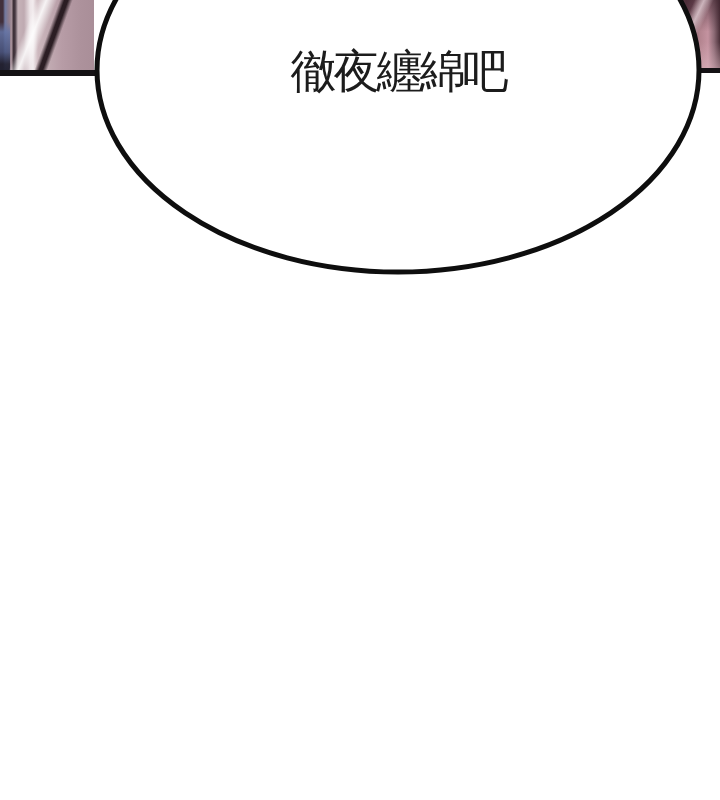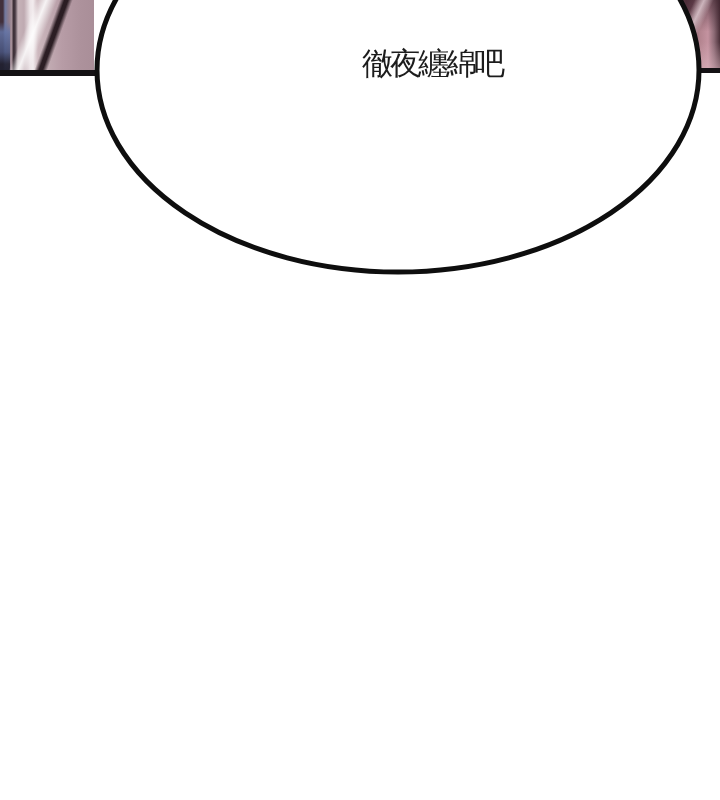--- a/index.html
+++ b/index.html
@@ -82,26 +82,25 @@
     position: absolute;
     top: 0;
     left: 0;
     display: block;
   }
   .bubble-text {
     position: absolute;
     left: 398px;
     top: 48px;
     transform: translateX(-50%);
-    font-size: 31px;
+    font-size: 46px;
     font-weight: 400;
     letter-spacing: -3px;
     white-space: nowrap;
     line-height: 1;
-    margin-left: 34px;
   }
 </style>
 </head>
 <body>
 
 <div class="stage" style="background: rgb(255, 255, 255);">
 
   <div class="art art-left"></div>
   <div class="art art-right"></div>
 

